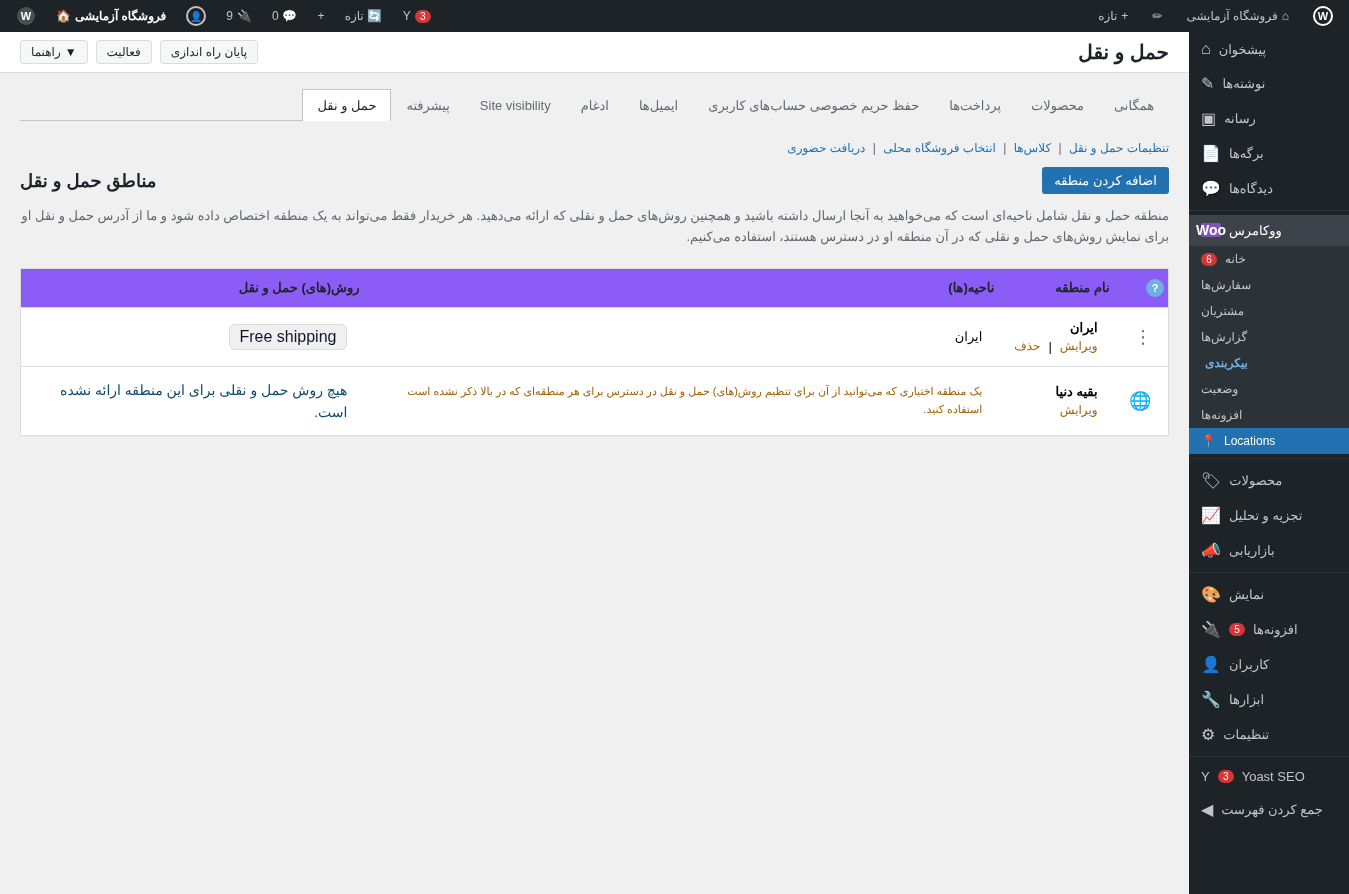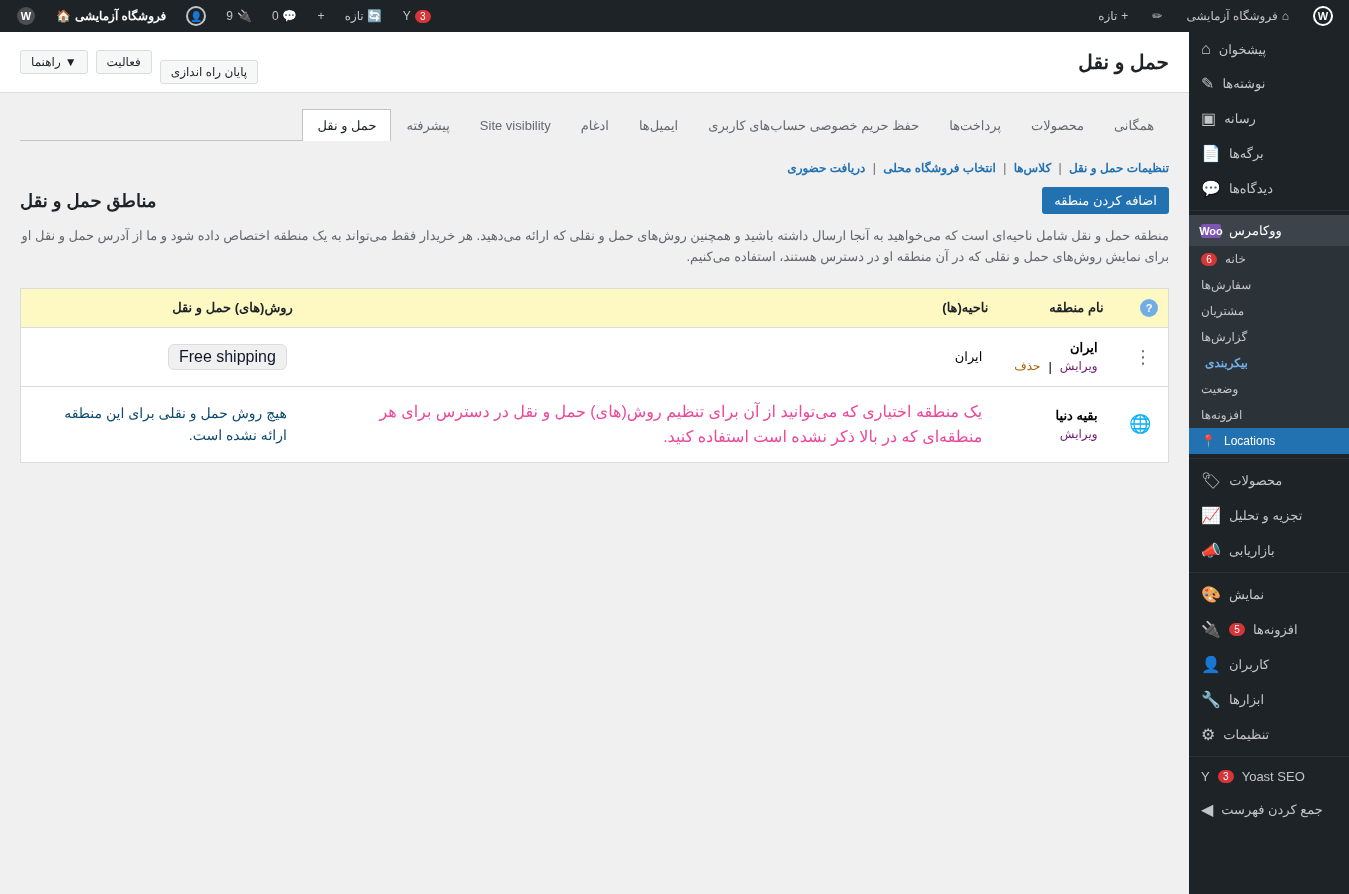--- a/index.html
+++ b/index.html
@@ -179,69 +179,69 @@
       margin-left: 28px;
     }
 
     
     .breadcrumb {
       font-size: 12px;
       color: #646970;
       margin-bottom: 12px;
       text-align: right;
     }
-    .breadcrumb a { color: #2271b1; text-decoration: none; font-weight: bold; }
+    .breadcrumb a { color: #2271b1; text-decoration: none; }
     .breadcrumb span { margin: 0 4px; }
 
     
     .zone-description {
       font-size: 13px;
       color: #646970;
       line-height: 1.6;
       margin-bottom: 20px;
       text-align: right;
     }
 
     
     .shipping-table {
       background: #fff;
       border: 1px solid #dcdcde;
       border-radius: 2px;
       width: 100%;
       border-collapse: collapse;
     }
     .shipping-table th {
-      padding: 10px 10px;
+      padding: 10px 4px;
       text-align: right;
       font-size: 13px;
       font-weight: 600;
       color: #1d2327;
       border-bottom: 1px solid #dcdcde;
-      background: #fef9c3;
+      background: #8b5cf6;
     }
     .shipping-table td {
       padding: 12px 16px;
       text-align: right;
       vertical-align: middle;
       border-bottom: 1px solid #dcdcde;
       font-size: 13px;
     }
     .shipping-table tr:last-child td { border-bottom: none; }
 
     .zone-name-cell {
       display: flex;
       align-items: center;
       gap: 8px;
     }
     .zone-actions {
       display: flex;
       gap: 8px;
     }
     .zone-action-link {
-      color: #701a75;
+      color: #a16207;
       text-decoration: none;
       cursor: pointer;
       font-size: 12px;
     }
     .zone-action-link.delete { color: #a16207; }
 
     .shipping-badge {
       display: inline-block;
       background: #f0f0f1;
       border: 1px solid #dcdcde;
@@ -260,22 +260,22 @@
       font-size: 18px;
       cursor: pointer;
     }
 
     .no-shipping-text {
       color: #0c4a6e;
       font-size: 14px;
       line-height: 1.6;
     }
     .remaining-zone-info {
-      color: #ec4899;
-      font-size: 16px;
+      color: #a16207;
+      font-size: 11px;
       line-height: 1.6;
     }
 
     .help-icon {
       display: inline-flex;
       align-items: center;
       justify-content: center;
       width: 18px;
       height: 18px;
       border-radius: 50%;
@@ -289,21 +289,21 @@
     
     .woo-logo {
       width: 20px;
       height: 14px;
       background: #7f54b3;
       border-radius: 2px;
       display: inline-flex;
       align-items: center;
       justify-content: center;
       color: #fff;
-      font-size: 11px;
+      font-size: 14px;
       font-weight: bold;
     }
   </style>
 </head>
 <body>
 
 <div id="wpadminbar">
   <div class="adminbar-left">
     <div class="adminbar-item">
       <svg width="20" height="20" viewBox="0 0 20 20" fill="#fff">
@@ -459,21 +459,21 @@
   <div class="menu-item">
     <span>جمع کردن فهرست</span>
     <span class="menu-icon">◀</span>
   </div>
 </div>
 
 <div id="wpcontent">
   <div style="background:#fff; border-bottom:1px solid #dcdcde; padding:8px 20px; display:flex; justify-content:space-between; align-items:center;">
     <h1 class="page-title">حمل و نقل</h1>
     <div style="display:flex;gap:8px;align-items:center;">
-      <button class="quick-link-btn" style="display:flex;align-items:center;gap:4px;margin-top:20px;">پایان راه اندازی</button>
+      <button class="quick-link-btn" style="display:flex;align-items:center;gap:4px;">پایان راه اندازی</button>
       <button class="quick-link-btn">فعالیت</button>
       <button class="quick-link-btn">
         <span>▼</span>
         <span>راهنما</span>
       </button>
     </div>
   </div>
 
   <div id="main-content">
 

